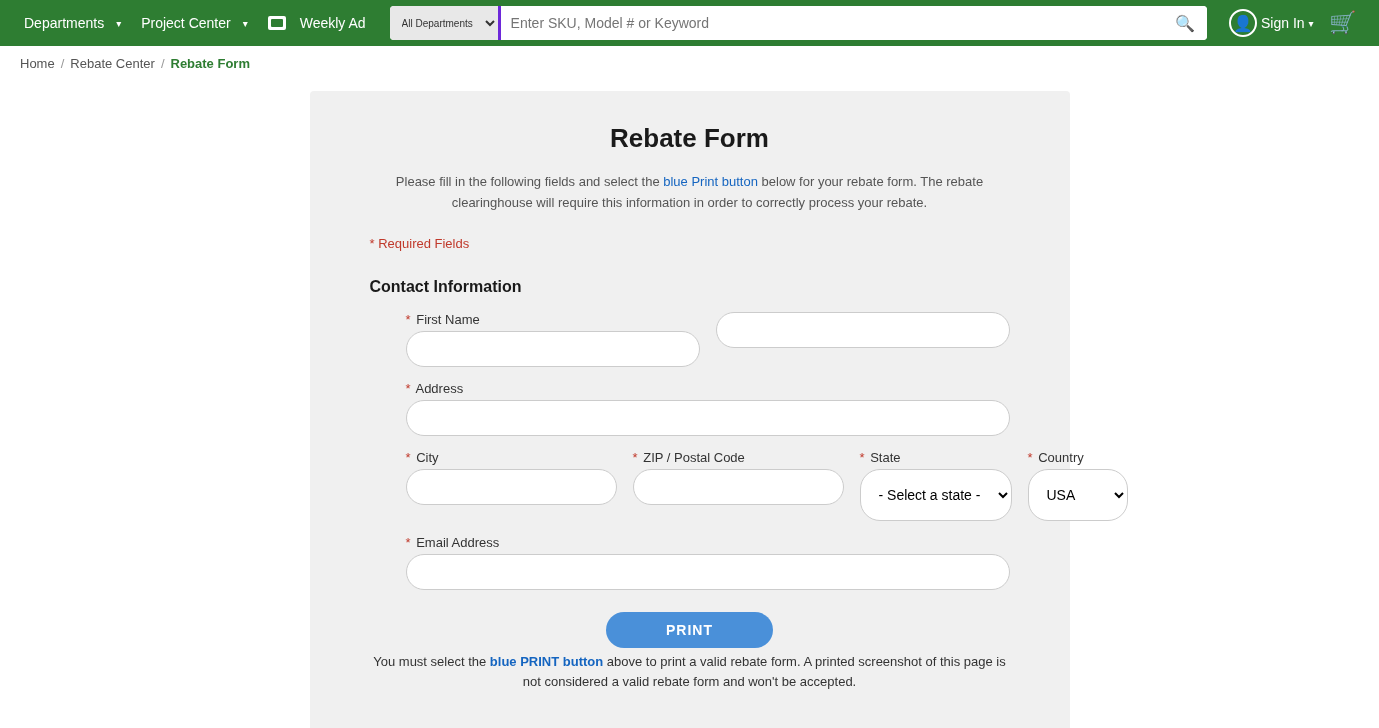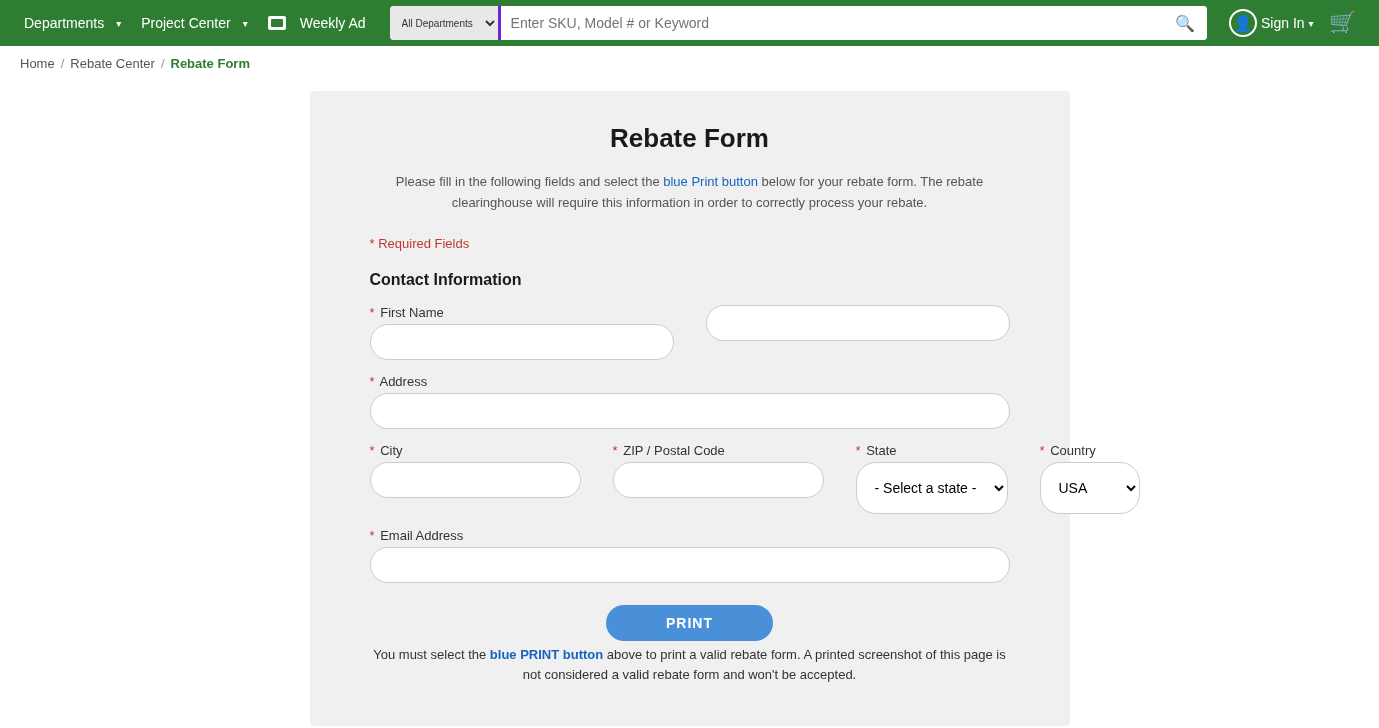--- a/index.html
+++ b/index.html
@@ -151,33 +151,34 @@
       font-size: 13px;
       color: #555;
       margin-bottom: 22px;
       line-height: 1.6;
     }
     .form-subtitle .blue-text { color: #1565c0; }
 
     .required-note {
       font-size: 13px;
       color: #c0392b;
-      margin-bottom: 20px;
+      margin-bottom: 27px;
     }
     .section-title {
       font-size: 16px;
       font-weight: 600;
       color: #1a1a1a;
       margin-bottom: 16px;
     }
 
     .form-row {
       display: flex;
-      gap: 32px;
+      gap: 16px;
       margin-bottom: 14px;
+      margin-left: 36px;
     }
     .form-group {
       display: flex;
       flex-direction: column;
       flex: 1;
       gap: 4px;
     }
     .form-label {
       font-size: 13px;
       color: #333;

